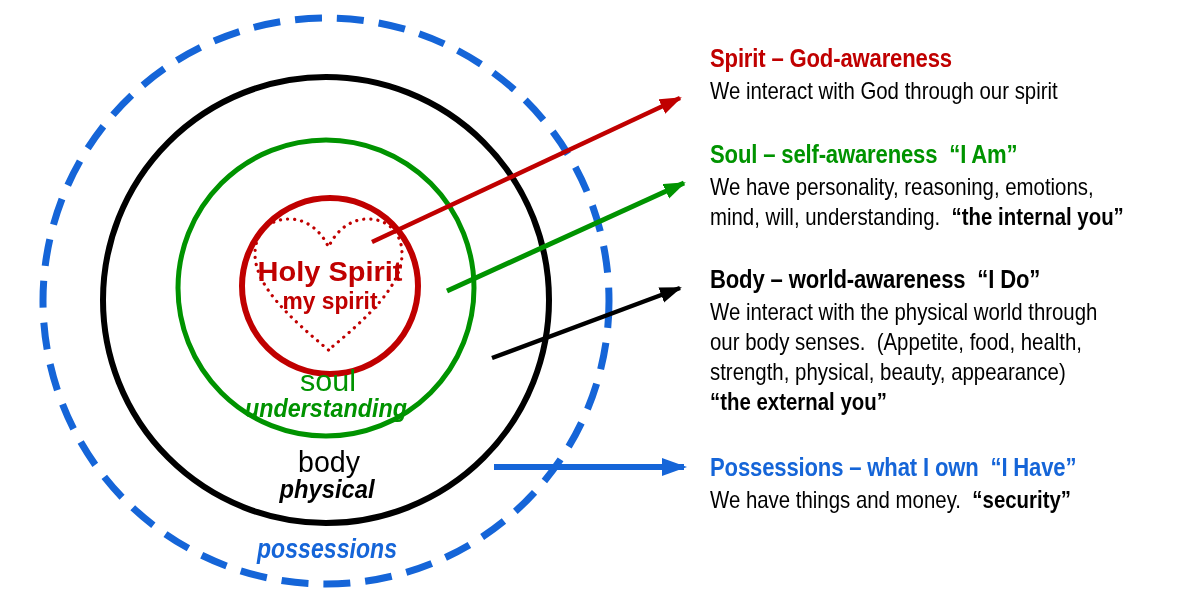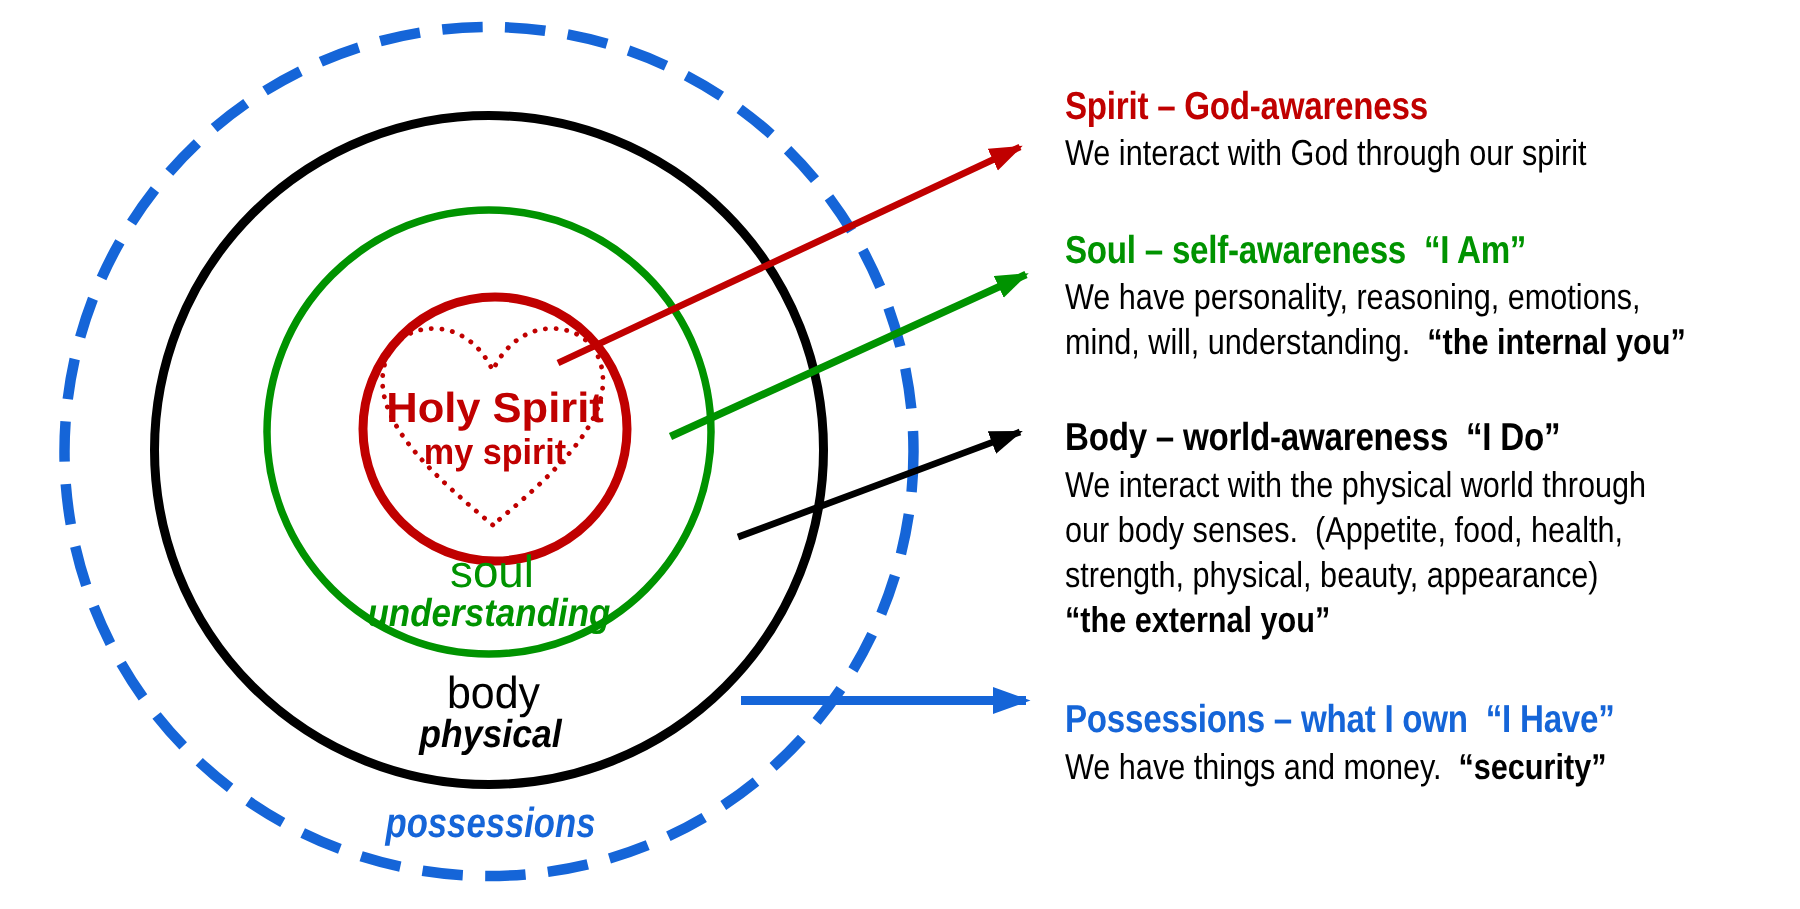--- a/index.html
+++ b/index.html
@@ -7,21 +7,21 @@
     position:relative;
     width:1200px;
     height:606px;
     background:#ffffff;
     overflow:hidden;
     font-family:"Liberation Sans", sans-serif;
   }
   .stage svg{position:absolute;left:0;top:0;}
   svg text{font-family:"Liberation Sans", sans-serif;}
 
-  .annotations{position:absolute;left:0;top:16px;width:1200px;height:555px;}
+  .annotations{position:absolute;left:0;top:4px;width:1200px;height:555px;}
   .ann{
     position:absolute;
     transform:scaleX(0.85);
     transform-origin:0 0;
     white-space:pre;
   }
   .ann-heading{
     font-size:26px;
     font-weight:bold;
     line-height:32px;

